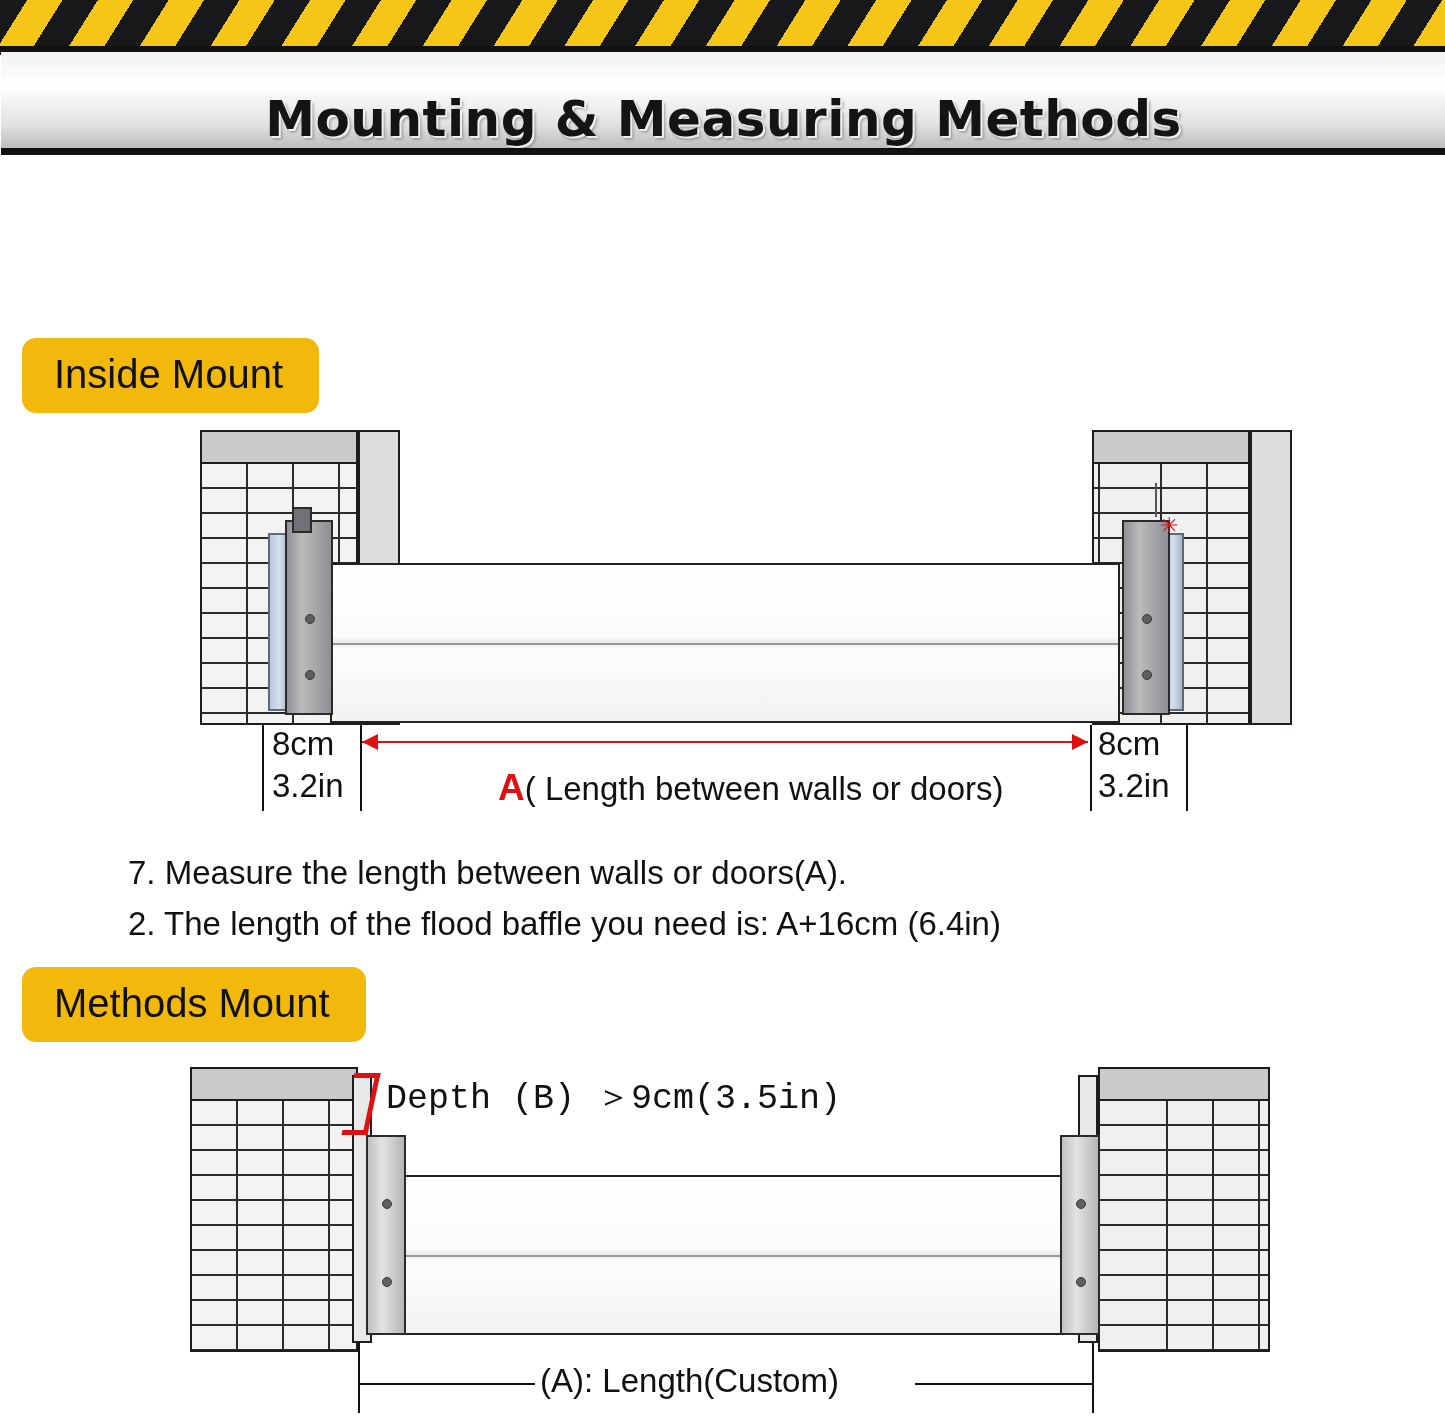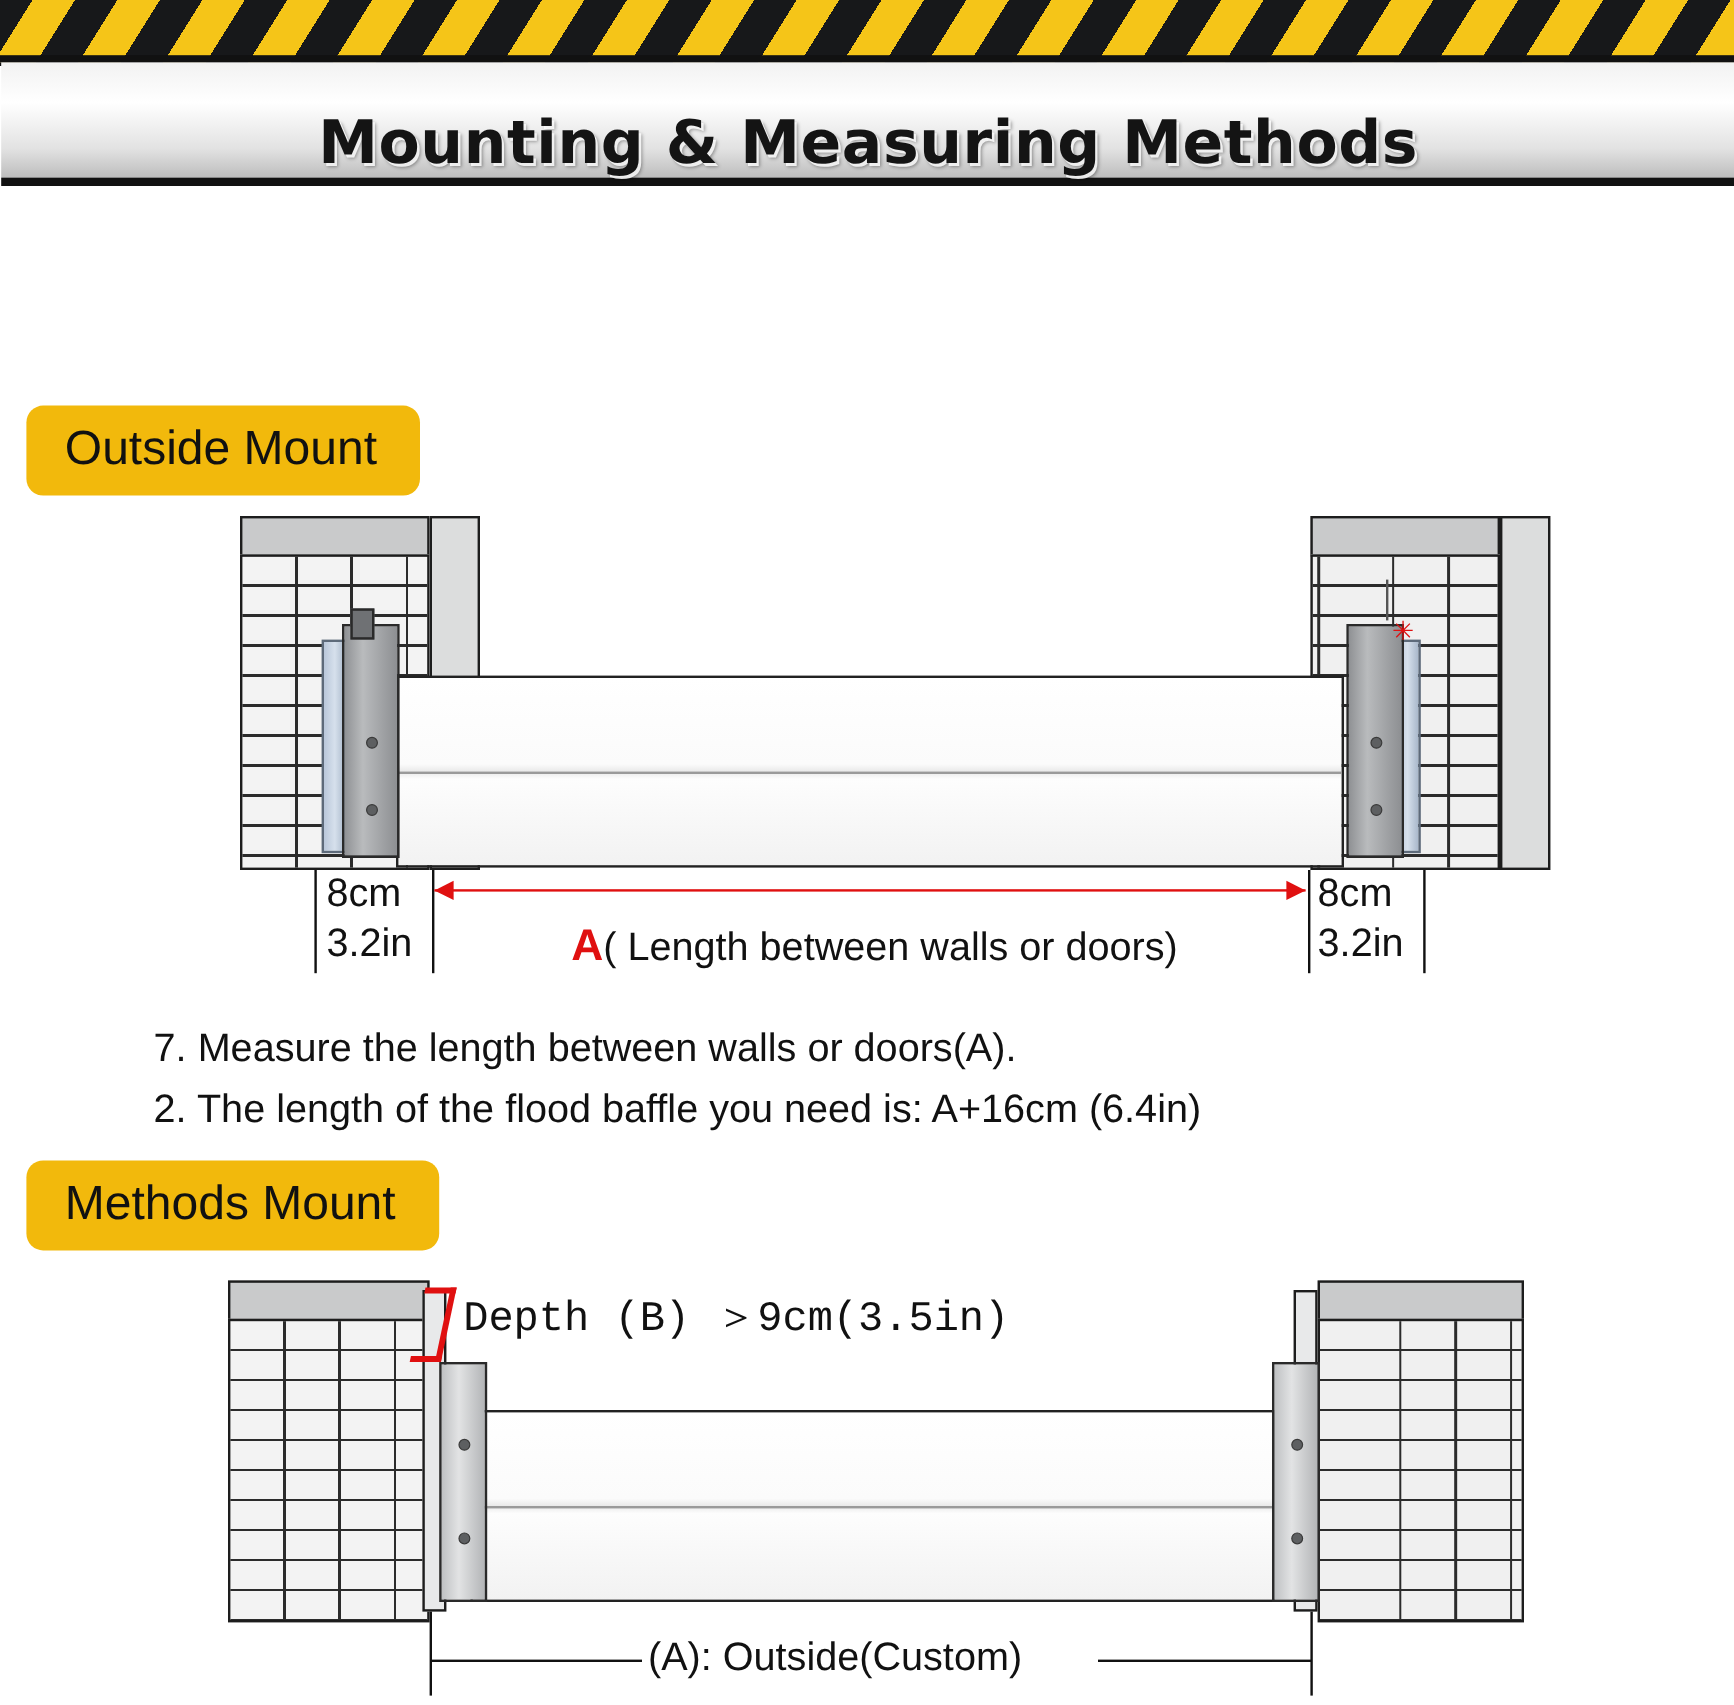--- a/index.html
+++ b/index.html
@@ -254,21 +254,21 @@
 <div class="header">
   <div class="hazard-stripe"></div>
   <div class="title-band">
     <div class="title">Mounting &amp; Measuring Methods</div>
   </div>
 </div>
 
 <div class="section">
 
   <div style="position:absolute; left:22px; top:183px;">
-    <span class="badge">Outside Mount</span>
+    <span class="badge">Inside Mount</span>
   </div>
 
   <div class="diagram">
 
     <div class="pillar" style="left:200px; top:275px; width:158px; height:295px;">
       <div class="cap"></div>
       <div class="bricks"></div>
       <div class="side" style="right:-42px;"></div>
     </div>
 
@@ -302,21 +302,21 @@
     <div class="tick" style="left:1090px; top:570px; height:86px;"></div>
     <div class="tick" style="left:1186px; top:570px; height:86px;"></div>
 
     <div class="arrow-line" style="left:362px; top:586px; width:726px;"></div>
 
     <div class="meas-text" style="left:272px; top:570px;">8cm</div>
     <div class="meas-text" style="left:272px; top:612px;">3.2in</div>
     <div class="meas-text" style="left:1098px; top:570px;">8cm</div>
     <div class="meas-text" style="left:1098px; top:612px;">3.2in</div>
 
-    <div class="caption-line" style="left:476px; top:612px;">
+    <div class="caption-line" style="left:498px; top:612px;">
       <span class="redA">A</span><span>( Length between walls or doors)</span>
     </div>
   </div>
 
   <div class="steps" style="left:128px; top:692px;">
     <div>7. Measure the length between walls or doors(A).</div>
     <div>2. The length of the flood baffle you need is: A+16cm (6.4in)</div>
   </div>
 </div>
 
@@ -354,16 +354,16 @@
       <span class="screw" style="top:140px;"></span>
     </div>
 
     <div class="red-bracket" style="left:348px; top:918px;"></div>
     <div class="depth-note" style="left:386px; top:918px;">Depth (B) ＞9cm(3.5in)</div>
 
     <div class="tick" style="left:358px; top:1188px; height:70px;"></div>
     <div class="tick" style="left:1092px; top:1188px; height:70px;"></div>
     <div class="black-line" style="left:360px; top:1228px; width:175px;"></div>
     <div class="black-line" style="left:915px; top:1228px; width:178px;"></div>
-    <div class="caption-line" style="left:540px; top:1207px;">(A): Outside(Custom)</div>
+    <div class="caption-line" style="left:540px; top:1207px;">(A): Length(Custom)</div>
   </div>
 
 </div>
 
 </body></html>

